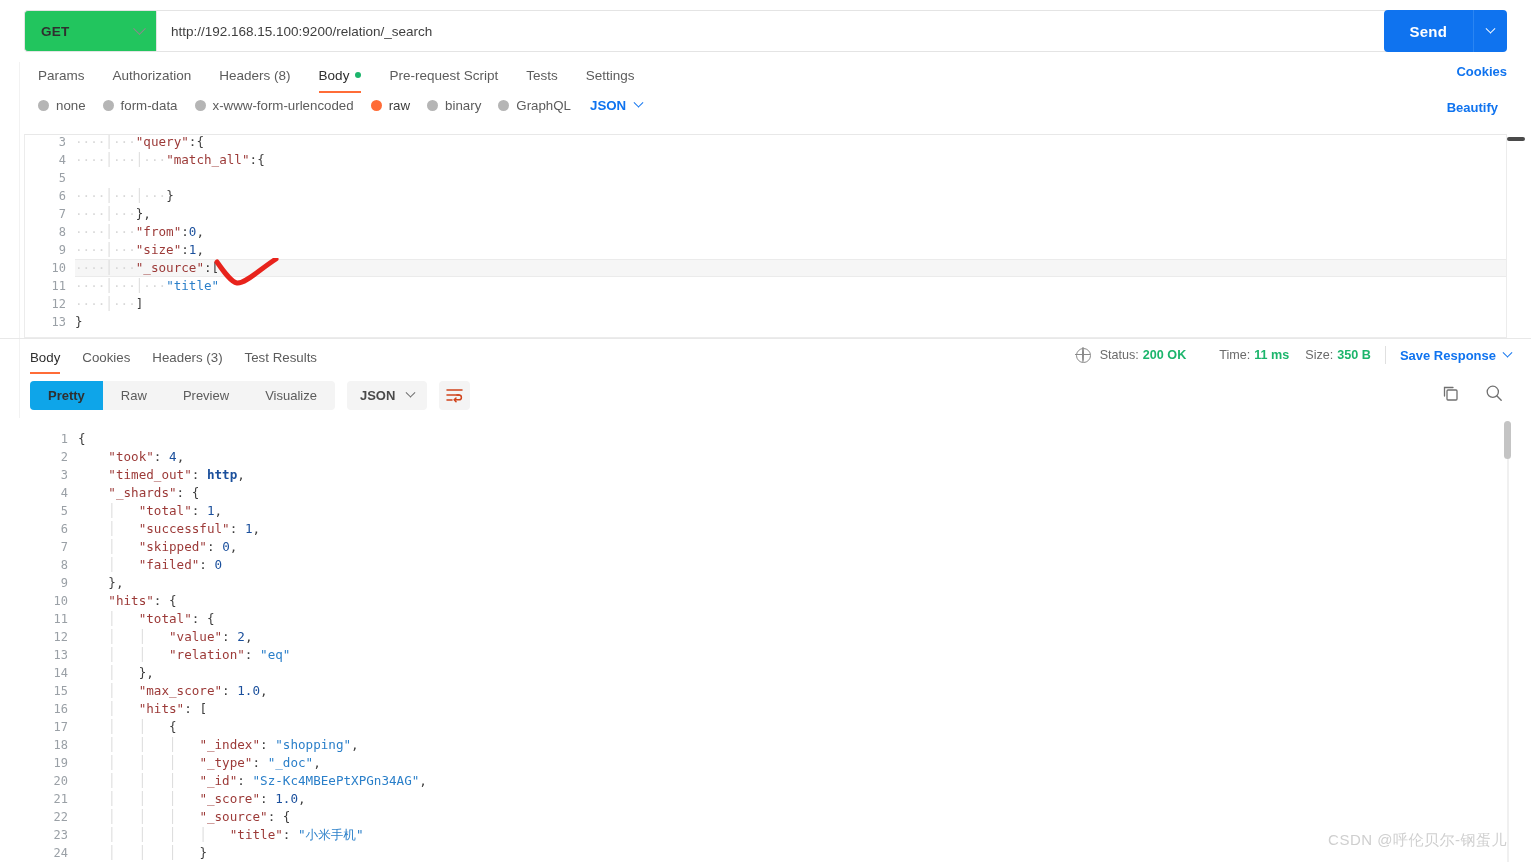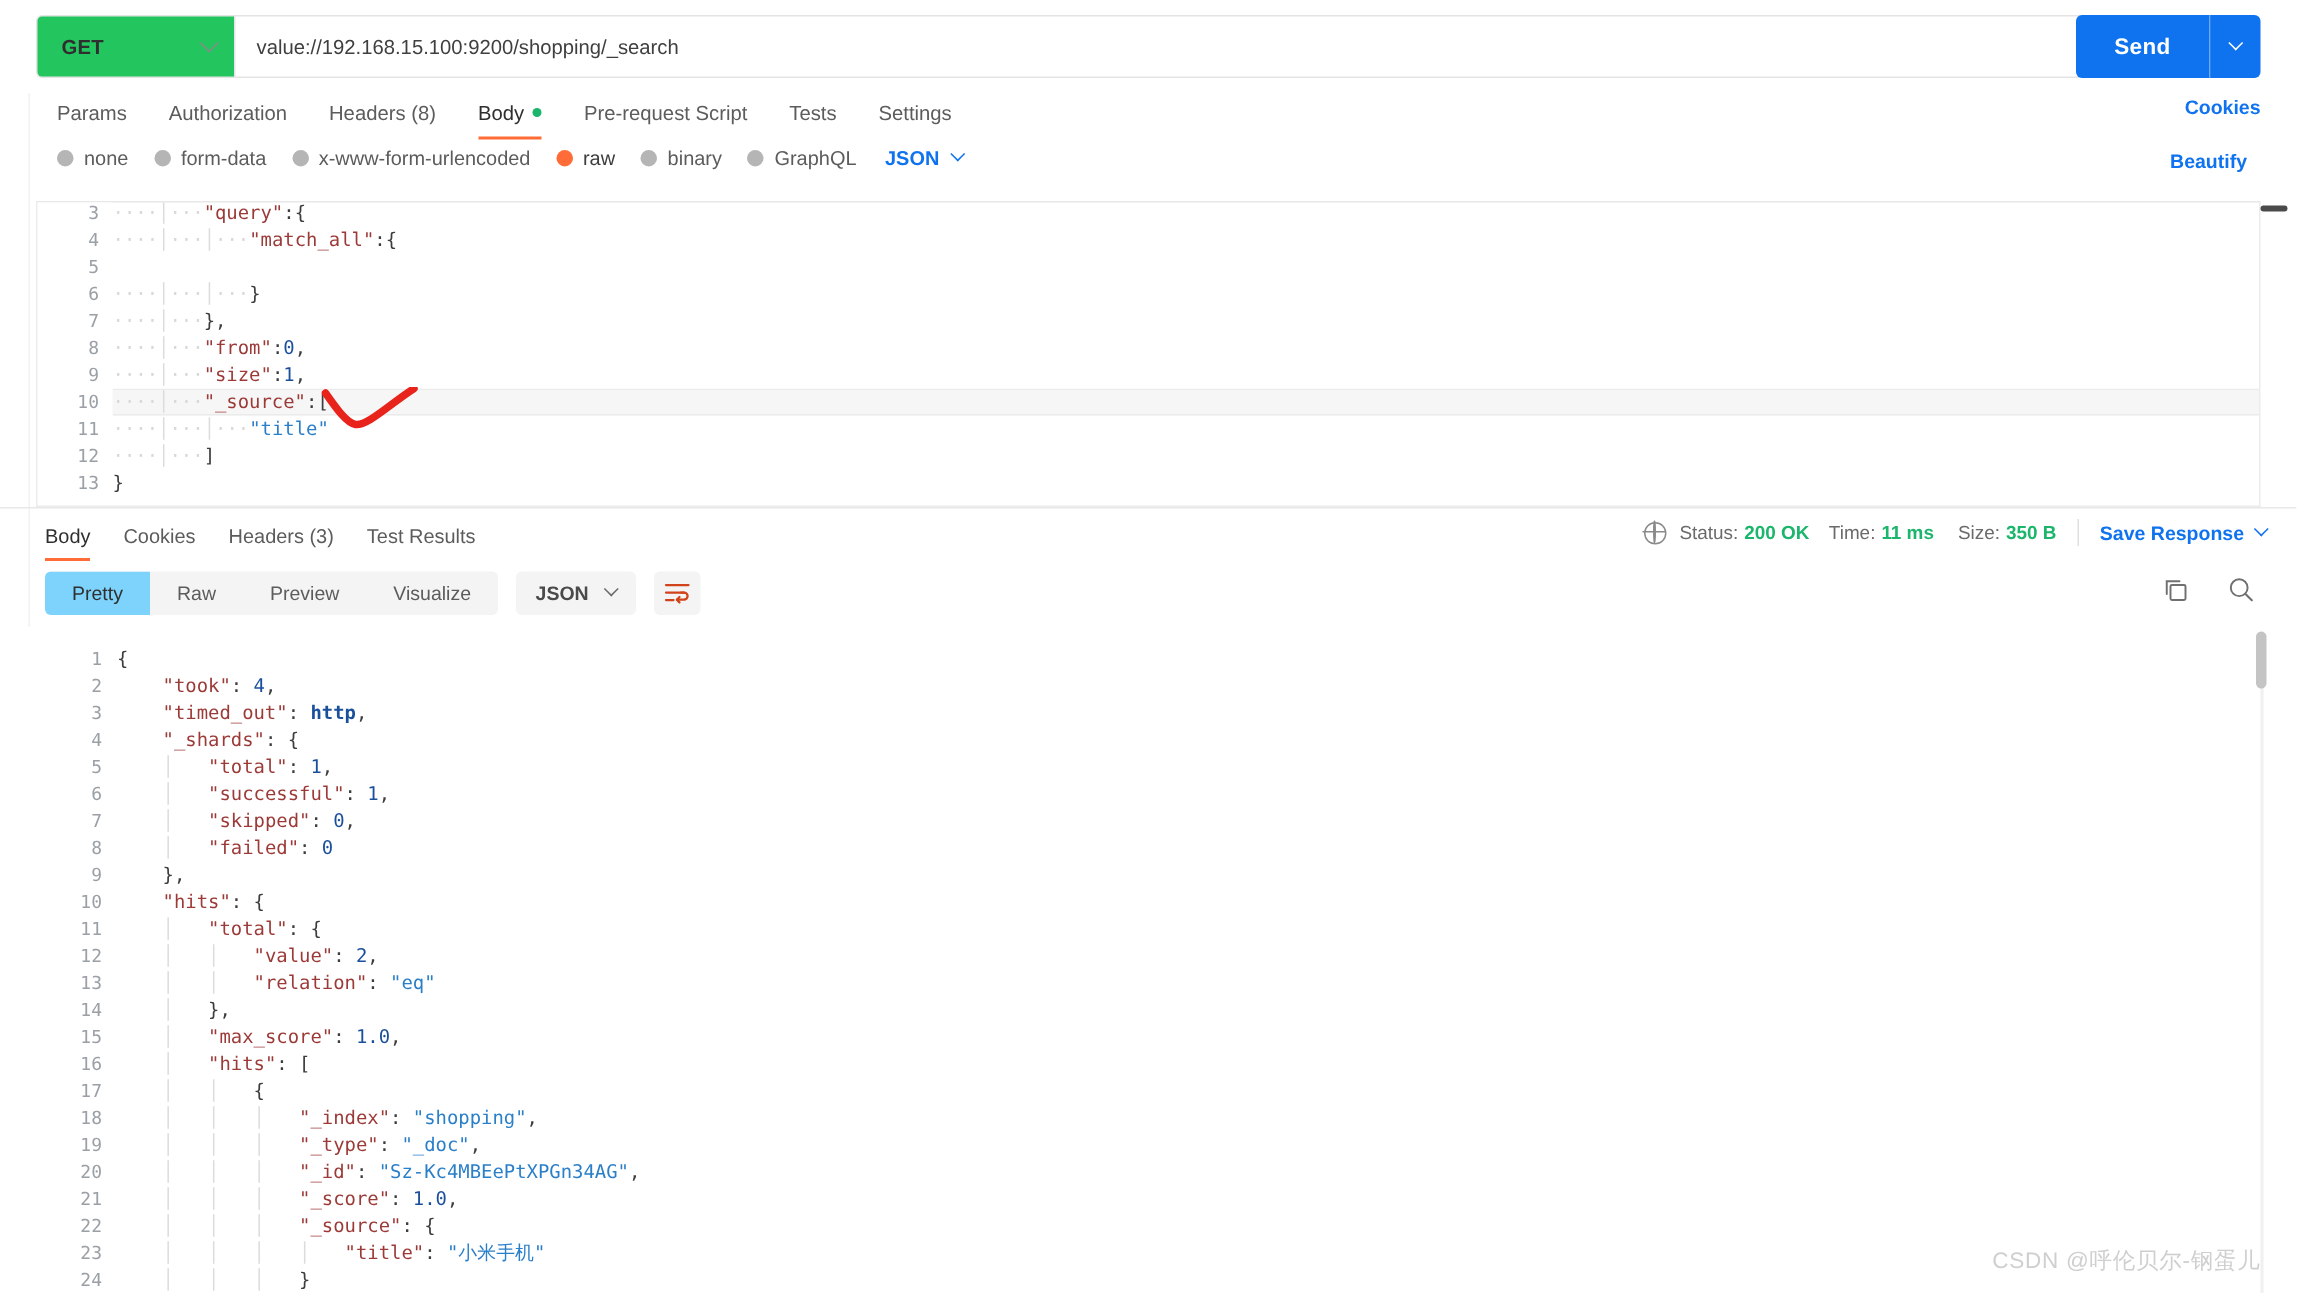--- a/index.html
+++ b/index.html
@@ -120,21 +120,21 @@
   .globe::before { content:""; position:absolute; left:-1.3px; top:5.6px; width:15px; height:1.3px; background:#8a8a8a; }
   .globe::after { content:""; position:absolute; left:5.6px; top:-1.3px; width:1.3px; height:15px; background:#8a8a8a; border-radius:50%; box-shadow:none; }
   .vdiv { width:1px; height:18px; background:#e0e0e0; margin:0 14px; }
   .saveresp { color:#0f73ef; font-weight:700; font-size:13px; cursor:pointer; display:flex; align-items:center; }
   .saveresp .chev { margin-left:8px; color:#0f73ef; }
 
   
   .prettybar { position:absolute; left:30px; top:381px; display:flex; align-items:center; }
   .seg { display:flex; background:#f4f4f4; border-radius:4px; overflow:hidden; height:29px; }
   .seg-item { font-size:13px; color:#5c5c5c; padding:0 18px; display:flex; align-items:center; cursor:pointer; }
-  .seg-item.active { background:#7dd3fc; color:#2f2f2f; font-weight:400; }
+  .seg-item.active { background:#0ea5e9; color:#2f2f2f; font-weight:700; }
   .fmt-sel {
     margin-left:12px; background:#f4f4f4; border-radius:4px; height:29px;
     display:flex; align-items:center; padding:0 13px; font-size:13px; color:#4a4a4a; cursor:pointer; font-weight:600;
   }
   .fmt-sel .chev { margin-left:12px; color:#6b6b6b; }
   .wrapbtn {
     margin-left:12px; background:#f4f4f4; border-radius:4px; width:31px; height:29px;
     display:flex; align-items:center; justify-content:center; cursor:pointer;
   }
   .right-icons { position:absolute; right:28px; top:384px; display:flex; gap:26px; align-items:center; }
@@ -163,21 +163,21 @@
 
   <div class="left-strip"></div>
 
   <div class="urlbar">
     <div class="url-inner">
       <div class="method-box">
         <span class="method-label">GET</span>
         <span class="chev" style="color:#8a8a8a;"></span>
       </div>
       <div class="url-box">
-        <span class="url-text">value://192.168.15.100:9200/shopping/_search</span>
+        <span class="url-text">http://192.168.15.100:9200/relation/_search</span>
       </div>
     </div>
     <div class="send-wrap">
       <button class="send-btn">Send</button>
       <div class="send-caret">
         <span class="chev chev-sm" style="color:#fff;"></span>
       </div>
     </div>
   </div>
 
@@ -285,21 +285,21 @@
         <div class="rsp-tab">Cookies</div>
         <div class="rsp-tab">Headers (3)</div>
         <div class="rsp-tab">Test Results</div>
       </div>
   </div>
 
   <div class="statusline">
     <span class="globe"></span>
     <span class="lbl">Status:</span>
     <span class="st-val">200 OK</span>
-    <span class="lbl" style="margin-left:13px;">Time:</span>
+    <span class="lbl" style="margin-left:33px;">Time:</span>
     <span class="st-val">11 ms</span>
     <span class="lbl" style="margin-left:16px;">Size:</span>
     <span class="st-val">350 B</span>
     <span class="vdiv"></span>
     <span class="saveresp">
       <span>Save Response</span>
       <span class="chev chev-sm"></span>
     </span>
   </div>
 

